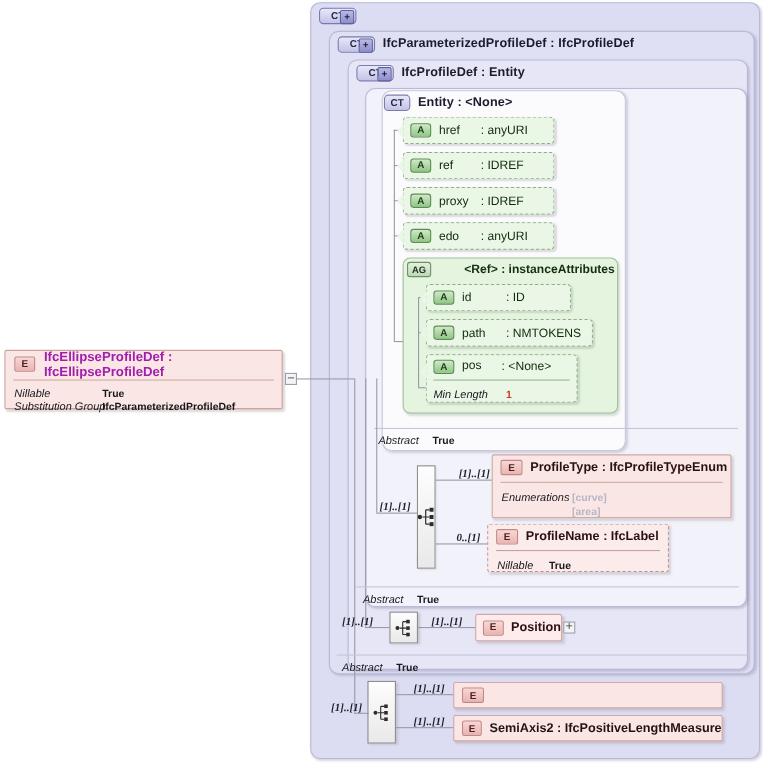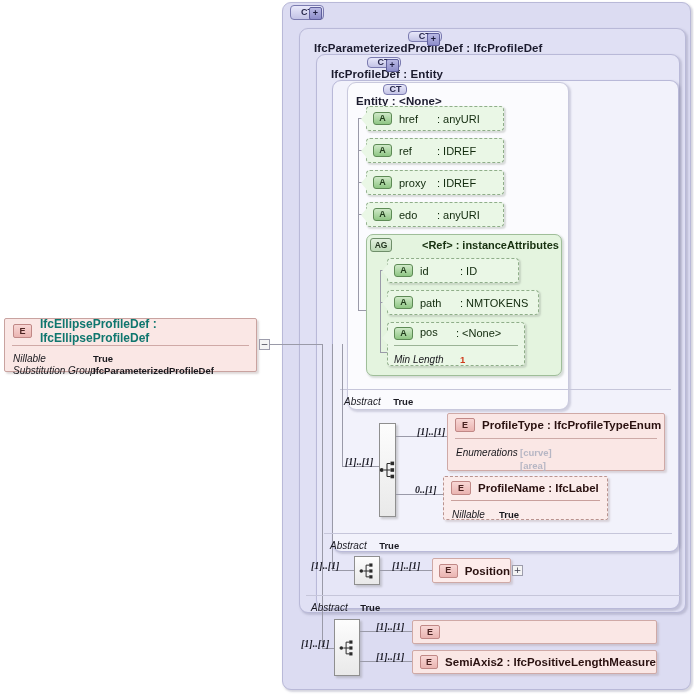--- a/index.html
+++ b/index.html
@@ -23,21 +23,21 @@
     border:1px solid #b9b9d8;
     border-radius:9px;
     box-shadow:1.5px 1.5px 2px rgba(120,120,150,.30);
   }
   .ctbox.lvl2{background:#e0e0f4;}
   .ctbox.lvl3{background:#e6e6f7;}
   .ctbox.lvl4{background:#f2f2fb;}
 
   .cthead{
     position:absolute;display:flex;align-items:center;
-    height:18px;white-space:nowrap;flex-direction:column;
+    height:18px;white-space:nowrap;
   }
   .cthead .lbl{
     font-size:11.5px;font-weight:bold;color:#1b1b2e;
     margin-left:7px;letter-spacing:.1px;
   }
 
   
   .chip{
     display:inline-flex;align-items:center;justify-content:center;
     box-sizing:border-box;
@@ -132,21 +132,21 @@
   .prop .v.muted{color:#b6b6c4;font-weight:bold;}
   .prop .v.red{color:#d03b1c;font-weight:bold;}
 
   
   .rootelem{
     position:absolute;box-sizing:border-box;
     background:#fae7e5;border:1px solid #c9a3a0;border-radius:2px;
     box-shadow:2px 2px 2px rgba(150,130,130,.30);
   }
   .rootelem .rhead{position:absolute;left:0;top:0;right:0;height:24px;display:flex;align-items:center;}
-  .rootelem .rtitle{font-size:12px;font-weight:bold;color:#0f766e;margin-left:8px;}
+  .rootelem .rtitle{font-size:12px;font-weight:bold;color:#a21caf;margin-left:8px;}
   .rootelem .rsep{position:absolute;left:7px;right:7px;top:26px;height:1px;background:#cfa9a6;}
 
   
   .seqnode{
     position:absolute;box-sizing:border-box;
     background:linear-gradient(180deg,#fdfdfd,#e9e9e9);
     border:1px solid #8f8f8f;
     box-shadow:1.5px 1.5px 2px rgba(120,120,120,.33);
   }
   .seqnode svg{position:absolute;left:50%;top:50%;transform:translate(-50%,-50%);}

